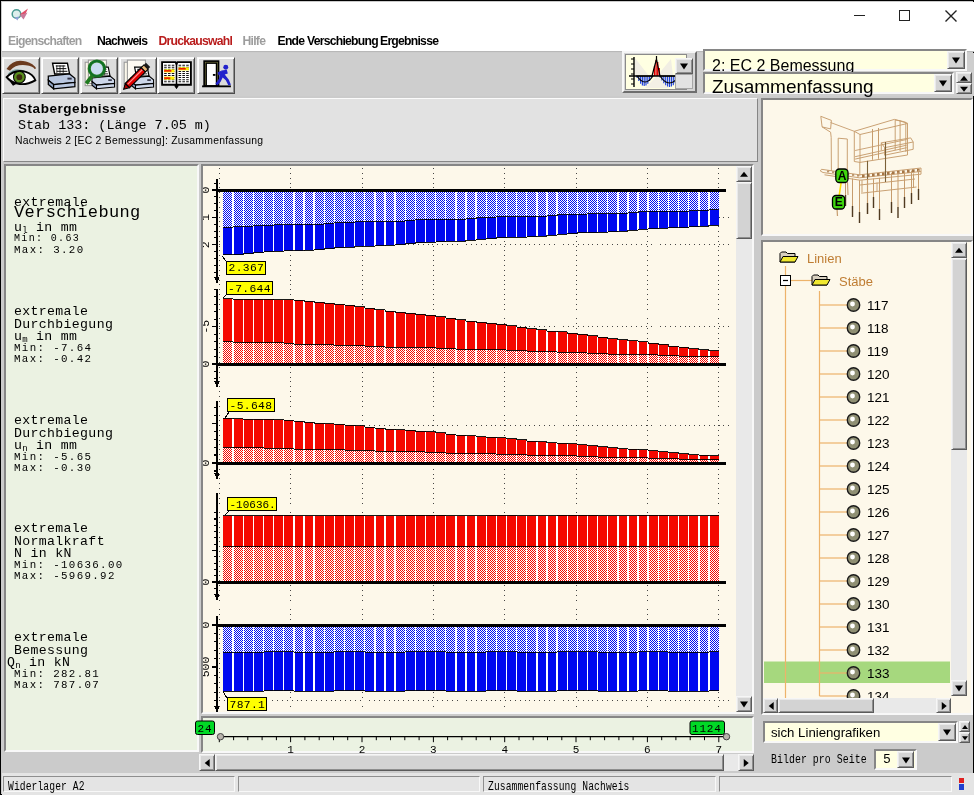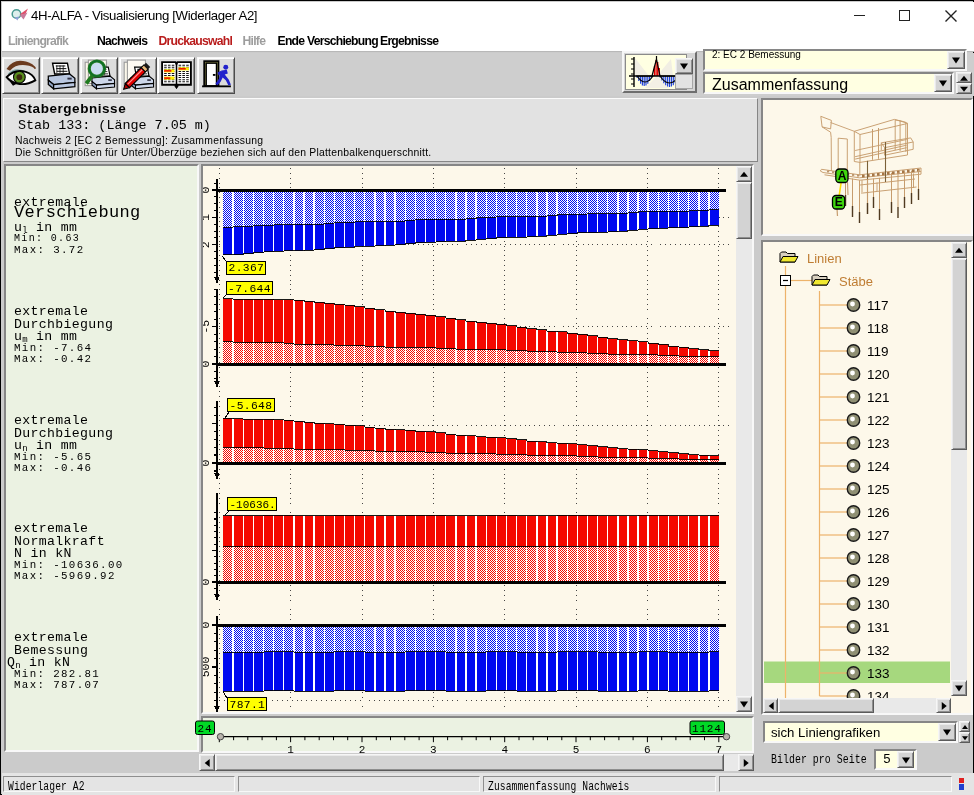--- a/index.html
+++ b/index.html
@@ -17,28 +17,27 @@
 .menu { font-size:12.2px; font-weight:bold; letter-spacing:-0.75px; color:#000; }
 </style></head><body>
 <div class="win">
     <div class="abs" style="left:1px;top:1px;width:972px;height:27px;background:#fff"></div>
     <div class="abs" style="left:10px;top:6px"><svg width="19" height="15" viewBox="0 0 19 15">
         <circle cx="5.5" cy="7" r="4.3" fill="#ddeeec" stroke="#4a9a92" stroke-width="1.5"></circle>
         <path d="M8.5 7.5 L17 1.5 L14 8 Z" fill="#e0506a"></path>
         <path d="M9 8.2 L16.5 5.5 L12.5 12.5 Z" fill="#c87a9a"></path>
         <path d="M3.5 10.5 L8 9.5 L6.5 13.5 Z" fill="#90a0d8"></path>
       </svg></div>
-    <div class="abs" style="left:30px;top:7px;font-size:13.2px;letter-spacing:-0.35px;color:#000">4H-ALFA - Visualisierung [Widerlager A2]</div>
     <div class="abs" style="left:853px;top:14px;width:11px;height:1.3px;background:#222"></div>
     <div class="abs" style="left:898px;top:9px;width:11px;height:11px;border:1.3px solid #222"></div>
     <svg class="abs" style="left:943px;top:8px" width="14" height="14">
       <path d="M1.5,1.5 L12.5,12.5 M12.5,1.5 L1.5,12.5" stroke="#222" stroke-width="1.4"></path>
     </svg>
     <div class="abs" style="left:1px;top:28px;width:972px;height:23px;background:#fff;border-bottom:1px solid #b8b8b8"></div>
-    <div class="abs menu" style="left:7px;top:33px;color:#9d9d9d">Liniengrafik</div>
+    <div class="abs menu" style="left:7px;top:33px;color:#9d9d9d">Eigenschaften</div>
     <div class="abs menu" style="left:96px;top:33px;color:#000">Nachweis</div>
     <div class="abs menu" style="left:157.5px;top:33px;color:#b91c1c">Druckauswahl</div>
     <div class="abs menu" style="left:241.5px;top:33px;color:#9d9d9d">Hilfe</div>
     <div class="abs menu" style="left:276.5px;top:33px;color:#000">Ende Verschiebung</div>
     <div class="abs menu" style="left:379px;top:33px;color:#000">Ergebnisse</div>
     <div class="abs" style="left:1px;top:52px;width:972px;height:43px;background:#cecece"></div>
     <div class="abs btn" style="left:1px;top:56px;width:38px;height:37px"></div>
     <div class="abs" style="left:3px;top:57px"><svg width="35" height="34" viewBox="0 0 32 32">
         <path d="M3 10 Q9 1 20 4 Q27 6 29 10 Q28 7 20 6 Q10 5 5 11 Z" fill="#6b3a1e" stroke="#6b3a1e" stroke-width="1.5"></path>
         <path d="M3 15 Q8 9 16 11 L22 13 Q14 11 8 15 Z" fill="#7fa3a3"></path>
@@ -178,56 +177,55 @@
         <line x1="32.3" y1="22" x2="32.3" y2="14.0" stroke="#e00000" stroke-width="1.3"></line>
         <path d="M25 22 L29.5 5 L33 22" fill="none" stroke="#000" stroke-width="1.2"></path>
         <line x1="29.5" y1="5" x2="29.5" y2="2" stroke="#000" stroke-width="1.2"></line>
         <line x1="2" y1="22" x2="56" y2="22" stroke="#000" stroke-width="1.6"></line>
       </svg></div>
     <div class="cbtn" style="left:674px;top:57px;width:18px;height:16px">
       <span class="tri-d"></span>
     </div>
     <div class="abs" style="left:674px;top:73px;width:18px;height:15px;background:#e3e3e3;border:1px solid #a6a6a6"></div>
     <div class="abs combo" style="left:702px;top:48px;width:264px;height:22px"></div>
-    <div class="abs" style="left:711px;top:48px;font-size:10px">2: EC 2 Bemessung</div>
+    <div class="abs" style="left:711px;top:56px;font-size:16px">2: EC 2 Bemessung</div>
     <div class="cbtn" style="left:946px;top:50px;width:18px;height:18px">
       <span class="tri-d"></span>
     </div>
     <div class="abs combo" style="left:702px;top:71px;width:251px;height:22px"></div>
-    <div class="abs" style="left:711px;top:75px;font-size:16px">Zusammenfassung</div>
+    <div class="abs" style="left:711px;top:75px;font-size:19px">Zusammenfassung</div>
     <div class="cbtn" style="left:933px;top:73px;width:18px;height:18px">
       <span class="tri-d"></span>
     </div>
     <div class="cbtn" style="left:955px;top:71px;width:16px;height:11px">
       <span class="tri-u"></span>
     </div>
     <div class="cbtn" style="left:955px;top:82px;width:16px;height:11px">
       <span class="tri-d" style="border-top-width:5px;border-left-width:4px;border-right-width:4px"></span>
     </div>
     <div class="abs" style="left:2px;top:97px;width:755px;height:64px;background:#e2e2e2;border:1px solid;border-color:#fbfbfb #868686 #868686 #fbfbfb"></div>
     <div class="abs" style="left:17px;top:100px;font-size:13.5px;font-weight:bold;letter-spacing:0.55px">Stabergebnisse</div>
     <div class="abs mono" style="left:17px;top:117px;font-size:13.4px">Stab 133:  (Länge 7.05 m)</div>
     <div class="abs" style="left:14px;top:134px;font-size:10.4px;letter-spacing:0.25px">Nachweis 2 [EC 2 Bemessung]: Zusammenfassung</div>
-    <div class="abs" style="left:14px;top:146px;font-size:10.4px;letter-spacing:0.22px">Die Schnittgrößen für Unter/Überzüge beziehen sich auf den Plattenbalkenquerschnitt.</div>
     <div class="abs sunken" style="left:3px;top:163px;width:195px;height:588px;background:#ebf2e2"></div>
     <div class="abs mono" style="left:13px;top:194px;font-size:13.2px;letter-spacing:0.35px;white-space:pre">extremale</div>
     <div class="abs mono" style="left:13px;top:202px;font-size:17px;letter-spacing:0.35px;white-space:pre">Verschiebung</div>
     <div class="abs mono" style="left:13px;top:219.0px;font-size:13.2px;letter-spacing:0.35px;white-space:pre">u<sub style="font-size:9px;vertical-align:-2px;letter-spacing:0">l</sub> in mm</div>
     <div class="abs mono" style="left:13px;top:232.0px;font-size:10px;letter-spacing:1.35px;white-space:pre">Min: 0.63</div>
-    <div class="abs mono" style="left:13px;top:243.0px;font-size:10.8px;letter-spacing:1.35px;white-space:pre">Max: 3.72</div>
+    <div class="abs mono" style="left:13px;top:243.0px;font-size:10.8px;letter-spacing:1.35px;white-space:pre">Max: 3.20</div>
     <div class="abs mono" style="left:13px;top:303px;font-size:13.2px;letter-spacing:0.35px;white-space:pre">extremale</div>
     <div class="abs mono" style="left:13px;top:315.5px;font-size:13.2px;letter-spacing:0.35px;white-space:pre">Durchbiegung</div>
     <div class="abs mono" style="left:13px;top:328.0px;font-size:13.2px;letter-spacing:0.35px;white-space:pre">u<sub style="font-size:9px;vertical-align:-2px;letter-spacing:0">m</sub> in mm</div>
     <div class="abs mono" style="left:13px;top:341.0px;font-size:10.8px;letter-spacing:1.35px;white-space:pre">Min: -7.64</div>
     <div class="abs mono" style="left:13px;top:352.0px;font-size:10.8px;letter-spacing:1.35px;white-space:pre">Max: -0.42</div>
     <div class="abs mono" style="left:13px;top:412px;font-size:13.2px;letter-spacing:0.35px;white-space:pre">extremale</div>
     <div class="abs mono" style="left:13px;top:424.5px;font-size:13.2px;letter-spacing:0.35px;white-space:pre">Durchbiegung</div>
     <div class="abs mono" style="left:13px;top:437.0px;font-size:13.2px;letter-spacing:0.35px;white-space:pre">u<sub style="font-size:9px;vertical-align:-2px;letter-spacing:0">n</sub> in mm</div>
     <div class="abs mono" style="left:13px;top:450.0px;font-size:10.8px;letter-spacing:1.35px;white-space:pre">Min: -5.65</div>
-    <div class="abs mono" style="left:13px;top:461.0px;font-size:10.8px;letter-spacing:1.35px;white-space:pre">Max: -0.46</div>
+    <div class="abs mono" style="left:13px;top:461.0px;font-size:10.8px;letter-spacing:1.35px;white-space:pre">Max: -0.30</div>
     <div class="abs mono" style="left:13px;top:520px;font-size:13.2px;letter-spacing:0.35px;white-space:pre">extremale</div>
     <div class="abs mono" style="left:13px;top:532.5px;font-size:13.2px;letter-spacing:0.35px;white-space:pre">Normalkraft</div>
     <div class="abs mono" style="left:13px;top:545.0px;font-size:13.2px;letter-spacing:0.35px;white-space:pre">N in kN</div>
     <div class="abs mono" style="left:13px;top:558.0px;font-size:10.8px;letter-spacing:1.35px;white-space:pre">Min: -10636.00</div>
     <div class="abs mono" style="left:13px;top:569.0px;font-size:10.8px;letter-spacing:1.35px;white-space:pre">Max: -5969.92</div>
     <div class="abs mono" style="left:13px;top:629px;font-size:13.2px;letter-spacing:0.35px;white-space:pre">extremale</div>
     <div class="abs mono" style="left:13px;top:641.5px;font-size:13.2px;letter-spacing:0.35px;white-space:pre">Bemessung</div>
     <div class="abs mono" style="left:6px;top:654.0px;font-size:13.2px;letter-spacing:0.35px;white-space:pre">Q<sub style="font-size:9px;vertical-align:-2px;letter-spacing:0">n</sub> in kN</div>
     <div class="abs mono" style="left:13px;top:667.0px;font-size:10.8px;letter-spacing:1.35px;white-space:pre">Min: 282.81</div>
     <div class="abs mono" style="left:13px;top:678.0px;font-size:10.8px;letter-spacing:1.35px;white-space:pre">Max: 787.07</div>

